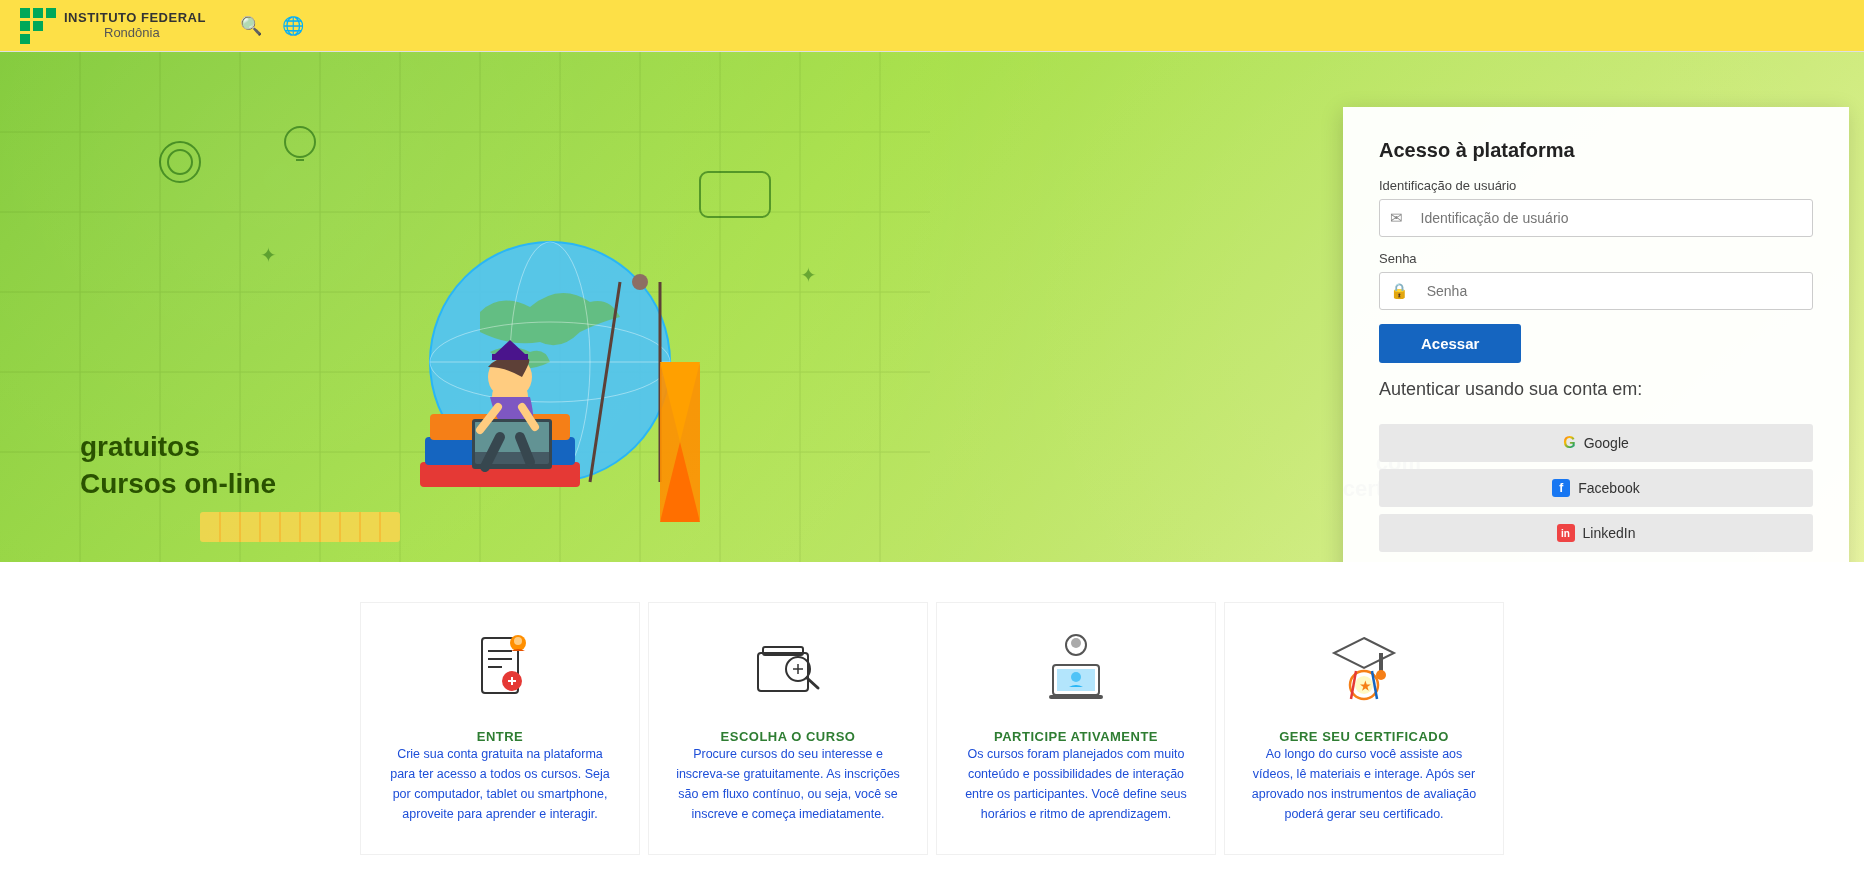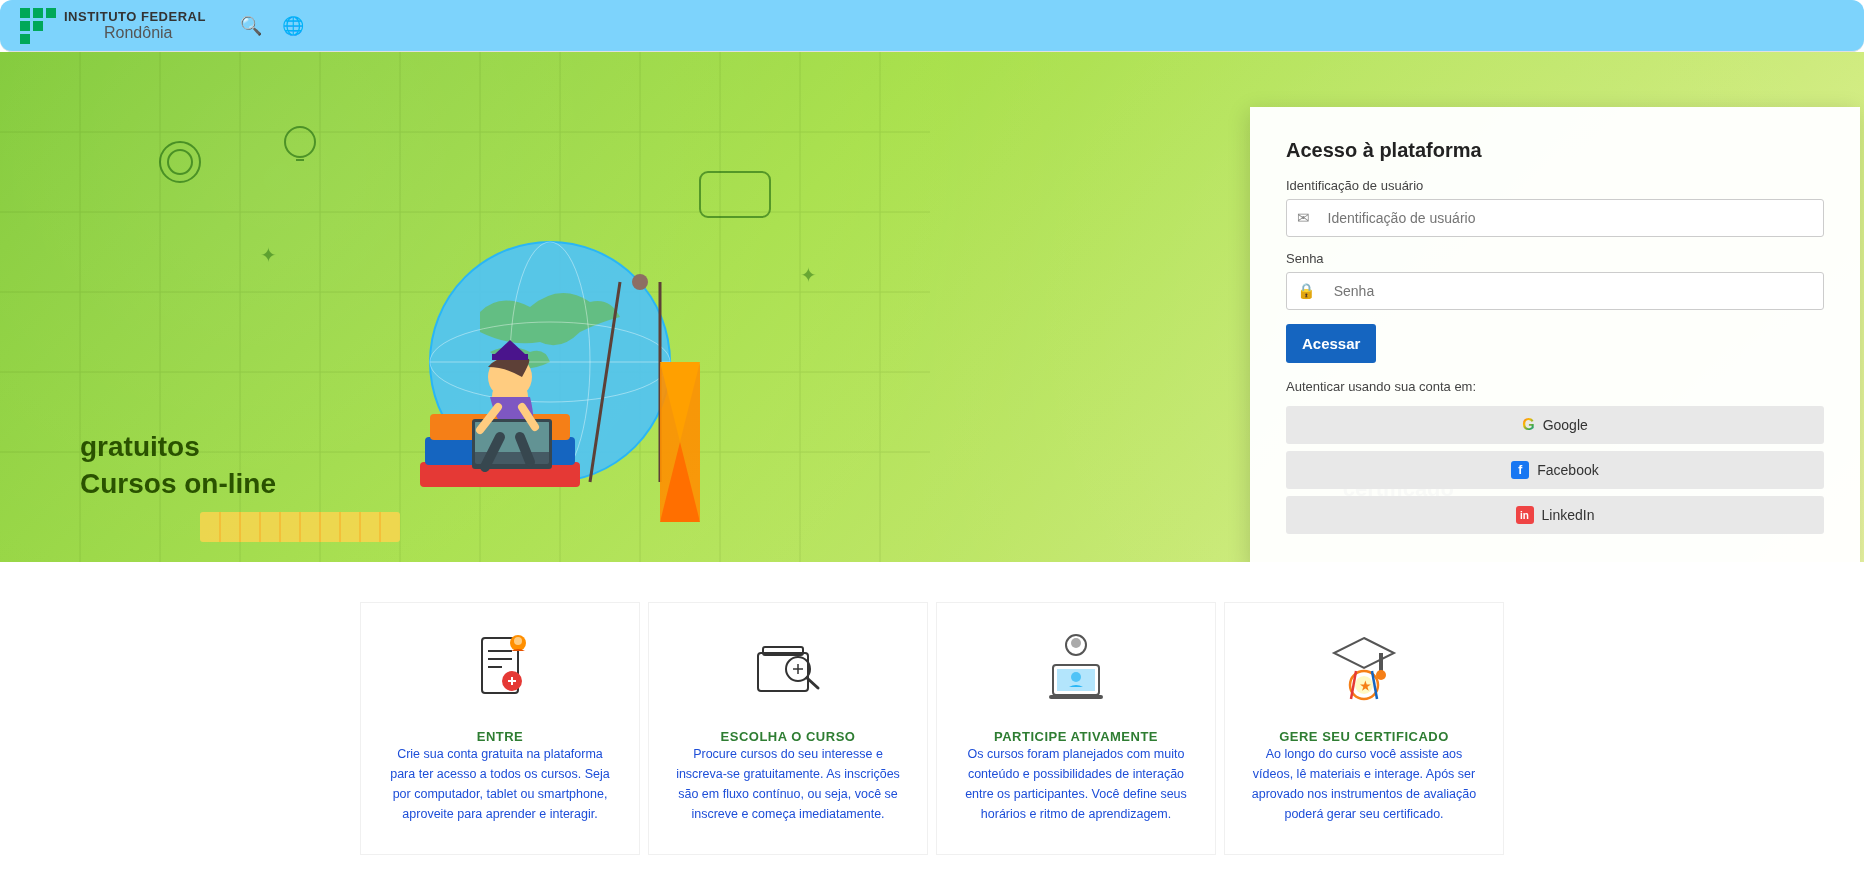--- a/index.html
+++ b/index.html
@@ -3,26 +3,25 @@
   <meta charset="utf-8">
   <style>
     * { margin: 0; padding: 0; box-sizing: border-box; }
     body { font-family: 'Segoe UI', Arial, sans-serif; font-size: 14px; background: #fff; min-width: 1864px; }
 
     
     .navbar {
       display: flex;
       align-items: center;
       padding: 8px 20px;
-      background: #7dd3fc;
+      background: #fde047;
       border-bottom: 1px solid #e0e0e0;
       height: 52px;
       position: relative;
       z-index: 10;
-      border-radius: 12px;
     }
     .navbar-brand {
       display: flex;
       align-items: center;
       gap: 8px;
       margin-right: 30px;
     }
     .brand-logo {
       width: 36px;
       height: 36px;
@@ -32,21 +31,21 @@
       flex-direction: column;
       line-height: 1.1;
     }
     .brand-title {
       font-weight: 700;
       font-size: 13px;
       color: #333;
       letter-spacing: 0.5px;
     }
     .brand-subtitle {
-      font-size: 16px;
+      font-size: 13px;
       color: #555;
       padding-left: 40px;
     }
     .nav-links {
       display: flex;
       align-items: center;
       gap: 4px;
       flex: 1;
     }
     .nav-link {
@@ -104,22 +103,22 @@
     .hero-badge-text {
       font-size: 22px;
       font-weight: 700;
       color: #2a5200;
     }
 
     
     .login-panel {
       position: absolute;
       top: 55px;
-      right: 4px;
-      width: 610px;
+      right: 15px;
+      width: 506px;
       background: rgba(255,255,255,0.97);
       padding: 32px 36px 28px 36px;
       box-shadow: -2px 4px 20px rgba(0,0,0,0.15);
     }
     .login-title {
       font-size: 20px;
       font-weight: 600;
       color: #222;
       margin-bottom: 16px;
     }
@@ -148,31 +147,31 @@
       outline: none;
       padding: 10px 8px;
       font-size: 14px;
       color: #555;
       background: transparent;
     }
     .btn-acessar {
       background: #1565c0;
       color: #fff;
       border: none;
-      padding: 11px 16px;
+      padding: 11px 42px;
       font-size: 15px;
       font-weight: 600;
       border-radius: 3px;
       cursor: pointer;
       margin-bottom: 16px;
     }
     .social-auth-label {
-      font-size: 13px;
+      font-size: 18px;
       color: #444;
-      margin-bottom: 12px;
+      margin-bottom: 24px;
     }
     .social-btn {
       display: flex;
       align-items: center;
       justify-content: center;
       gap: 8px;
       width: 100%;
       padding: 10px;
       border: none;
       background: #e8e8e8;

